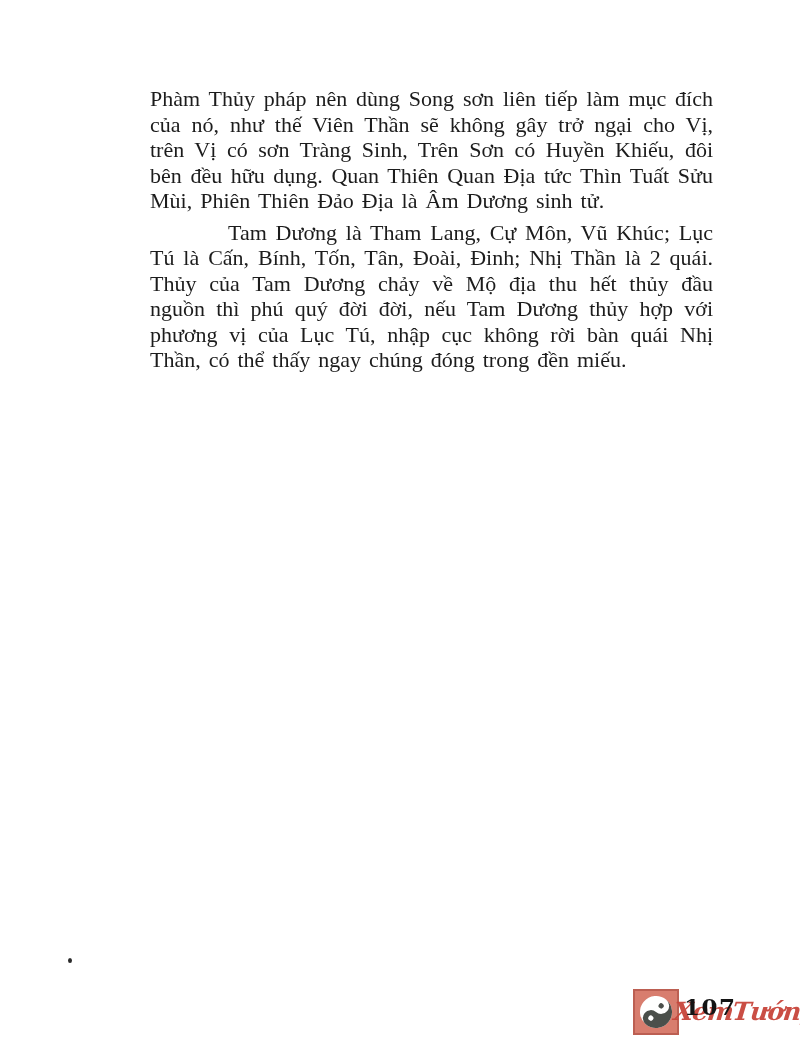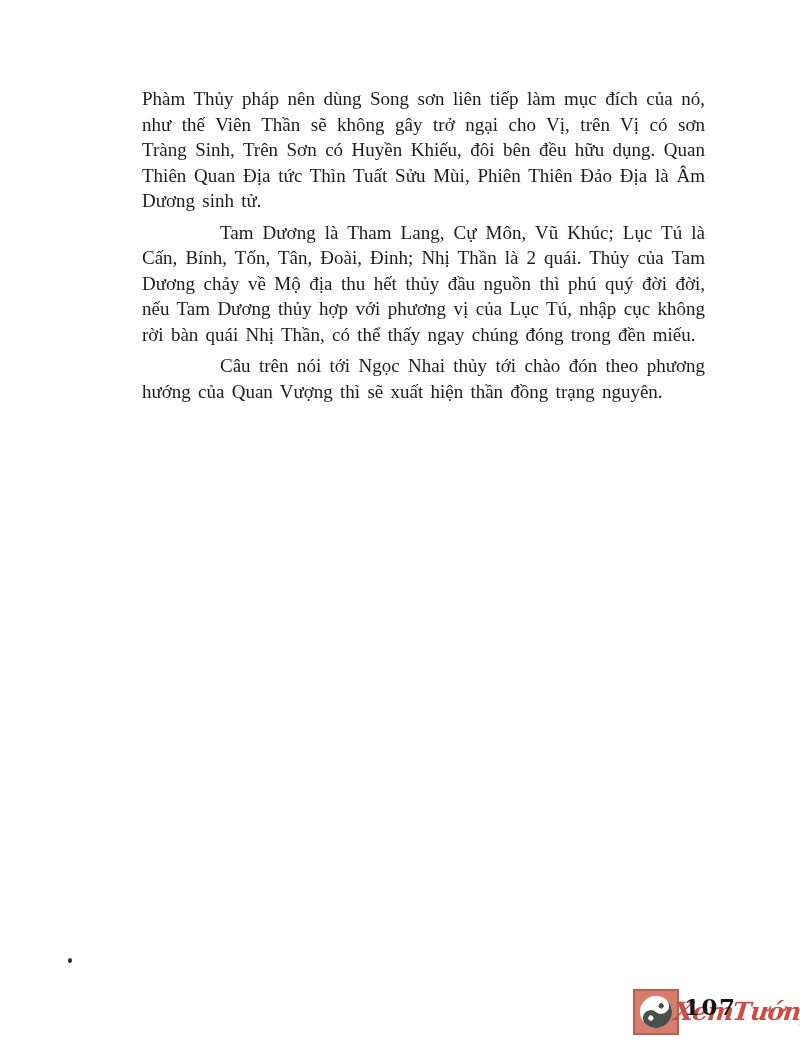--- a/index.html
+++ b/index.html
@@ -5,23 +5,23 @@
   html, body { margin:0; padding:0; }
   body {
     width:800px; height:1042px;
     background:#ffffff;
     position:relative;
     font-family:"Liberation Serif", serif;
     overflow:hidden;
   }
   .body-text {
     position:absolute;
-    left:142px; top:86px;
+    left:150px; top:86px;
     width:563px;
-    font-size:19px;
+    font-size:22px;
     line-height:25.5px;
     color:#1c1c1c;
     text-align:justify;
     word-spacing:2.5px;
   }
   .para { margin:0 0 6px 0; }
   .para.flush { text-indent:0; }
   .para.plus  { text-indent:38px; }
   .para.deep  { text-indent:78px; }
 
@@ -65,21 +65,20 @@
     letter-spacing:1.5px;
     z-index:3;
   }
 </style>
 </head>
 <body style="background: rgb(255, 255, 255); --wm-color: #c8453b;">
 
 <div class="body-text" id="paragraphs" style="color: rgb(28, 28, 28);">
     <p class="para flush">Phàm Thủy pháp nên dùng Song sơn liên tiếp làm mục đích của nó, như thế Viên Thần sẽ không gây trở ngại cho Vị, trên Vị có sơn Tràng Sinh, Trên Sơn có Huyền Khiếu, đôi bên đều hữu dụng. Quan Thiên Quan Địa tức Thìn Tuất Sửu Mùi, Phiên Thiên Đảo Địa là Âm Dương sinh tử.</p>
     <p class="para deep">Tam Dương là Tham Lang, Cự Môn, Vũ Khúc; Lục Tú là Cấn, Bính, Tốn, Tân, Đoài, Đinh; Nhị Thần là 2 quái. Thủy của Tam Dương chảy về Mộ địa thu hết thủy đầu nguồn thì phú quý đời đời, nếu Tam Dương thủy hợp với phương vị của Lục Tú, nhập cục không rời bàn quái Nhị Thần, có thể thấy ngay chúng đóng trong đền miếu.</p>
-    <p class="para deep">Câu trên nói tới Ngọc Nhai thủy tới chào đón theo phương hướng của Quan Vượng thì sẽ xuất hiện thần đồng trạng nguyên.</p>
   </div>
 
 <span class="margin-dot"></span>
 
 <div class="footer">
   <svg class="logo-box" viewBox="0 0 46 46" xmlns="http://www.w3.org/2000/svg">
     <rect x="1" y="1" width="44" height="44" fill="#d87d6e" stroke="#bc5f52" stroke-width="2"></rect>
     <g transform="rotate(40 23 23)">
       <circle cx="23" cy="23" r="16" fill="#ffffff"></circle>
       <path d="M23,7 a16,16 0 0 1 0,32 a8,8 0 0 1 0,-16 a8,8 0 0 0 0,-16 z" fill="#4b4f4b"></path>

